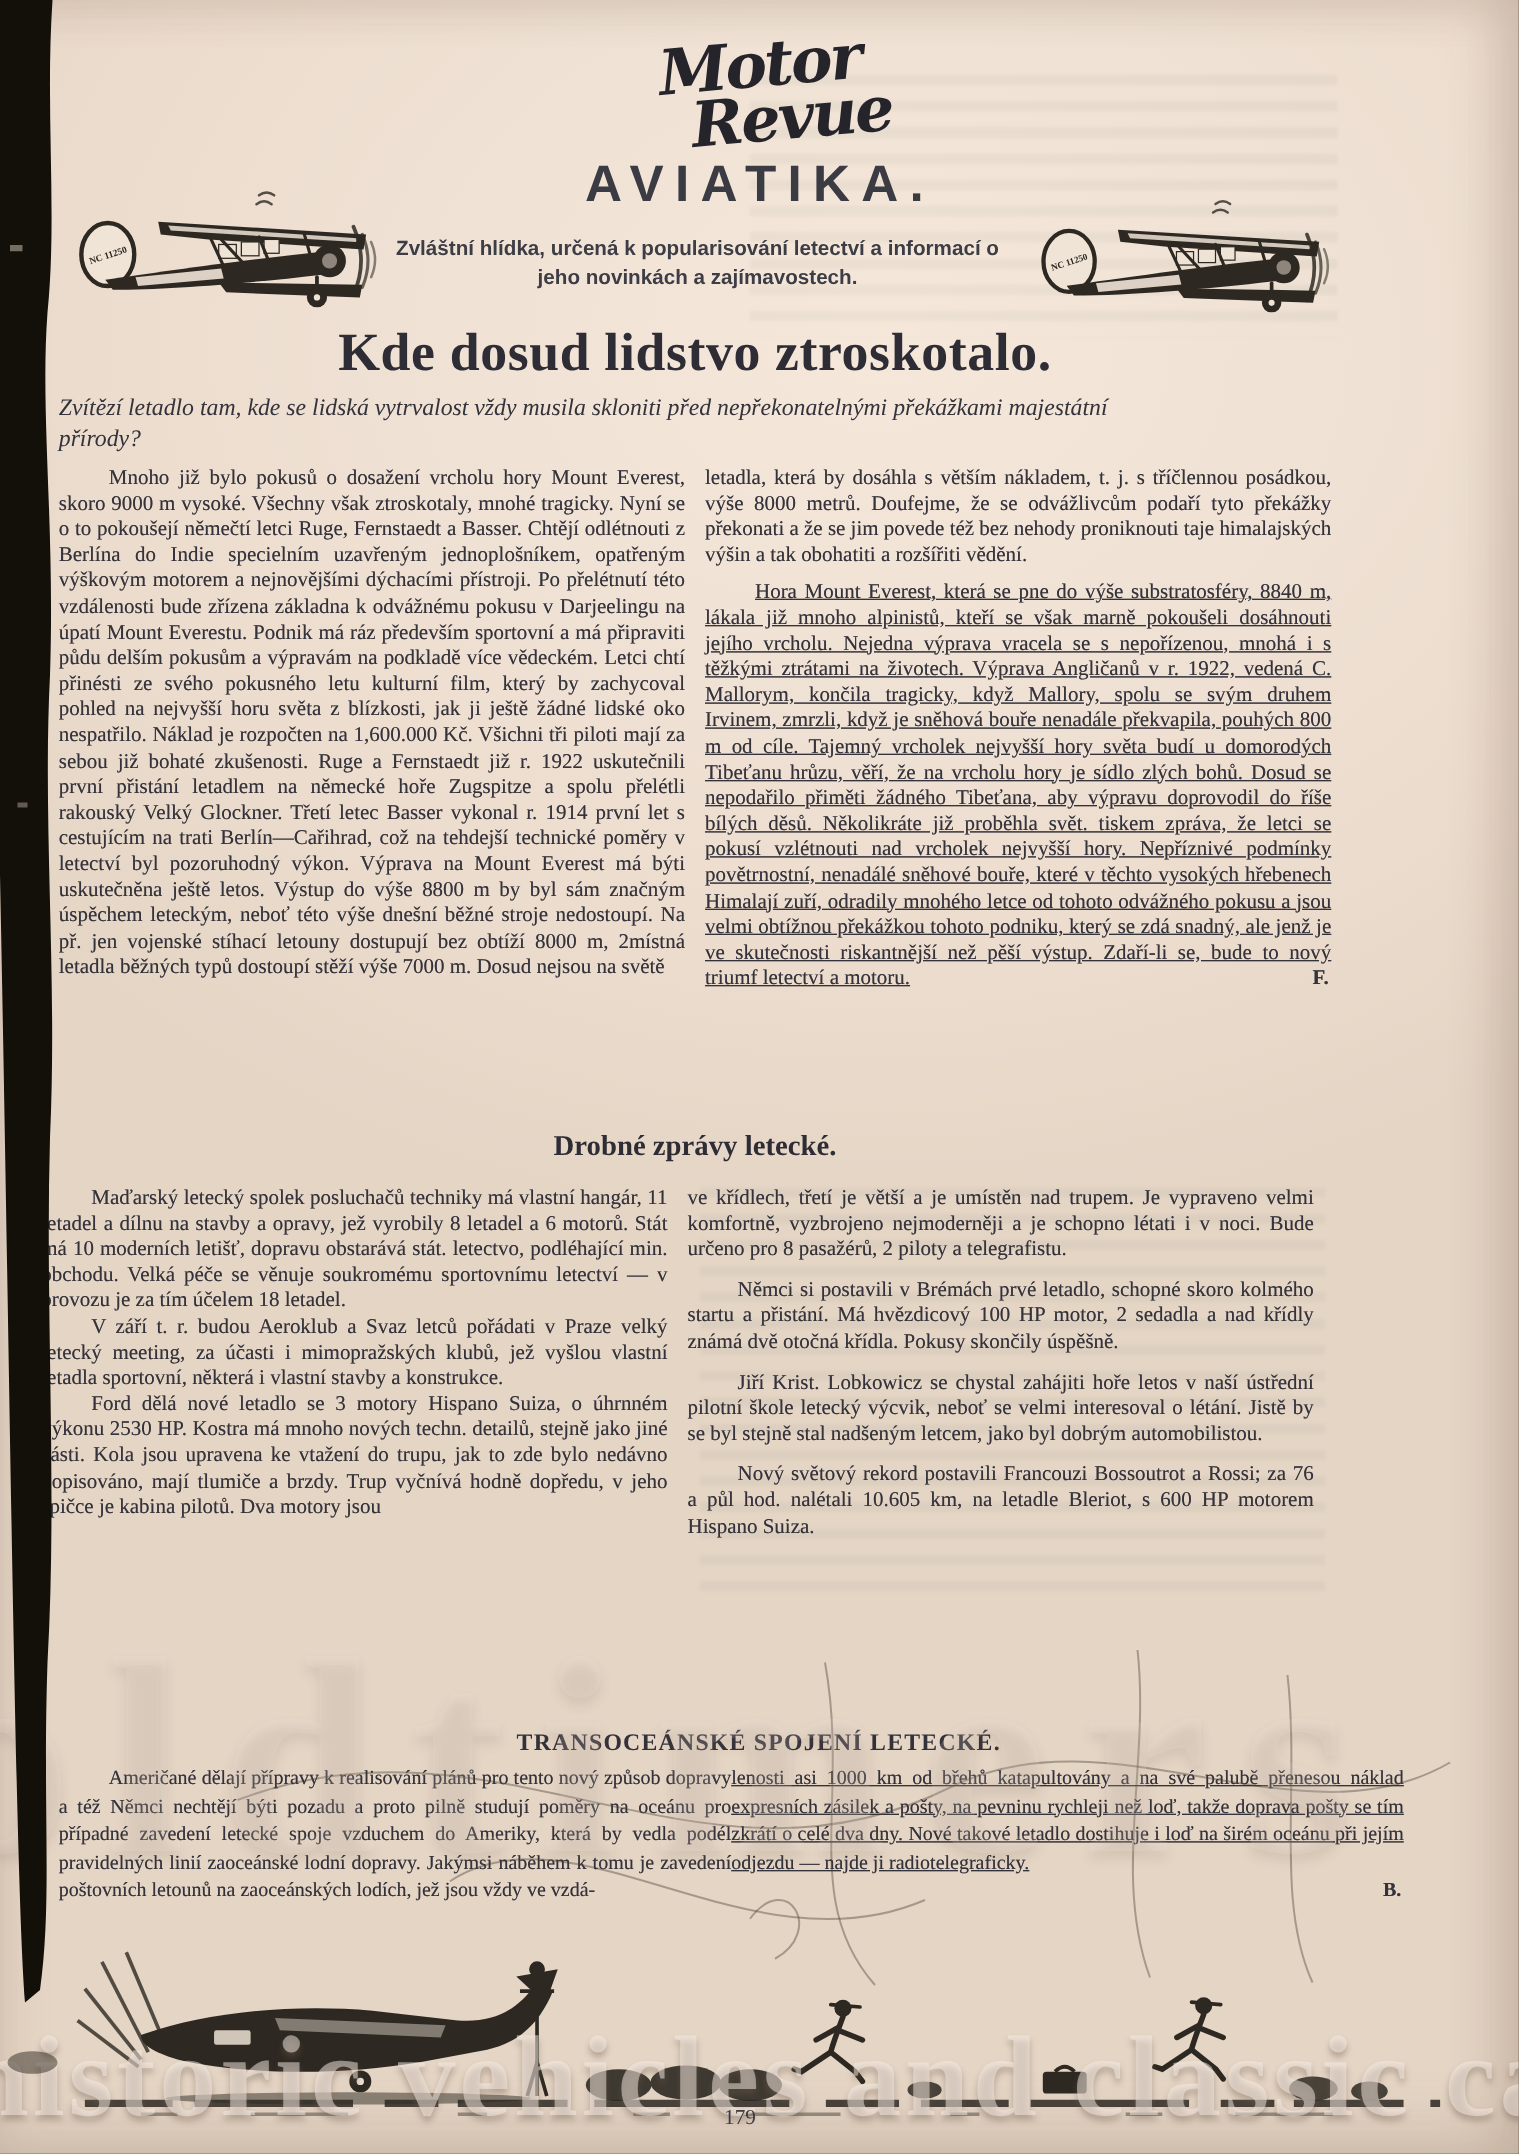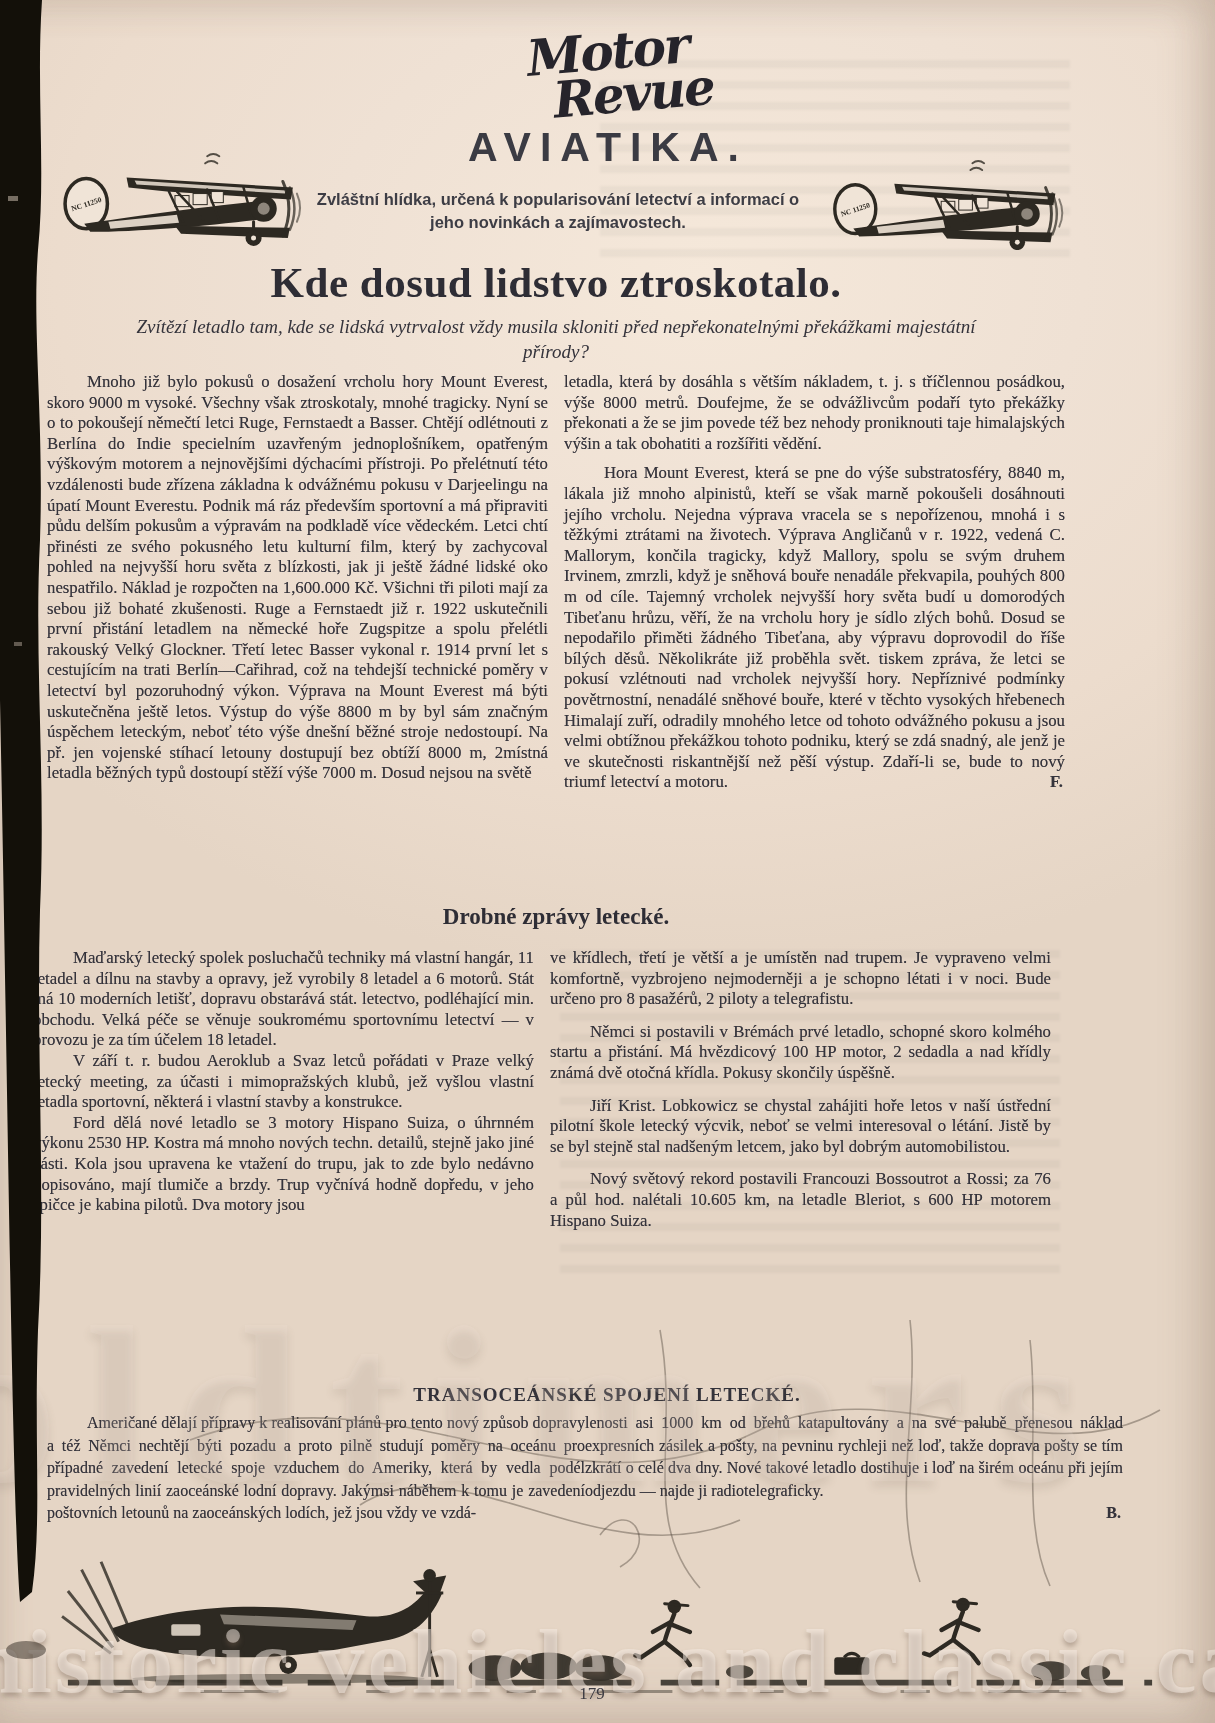--- a/index.html
+++ b/index.html
@@ -19,34 +19,34 @@
   .aviatika{position:absolute; top:124px; left:98px; width:1020px; margin:0; text-align:center;
             font-family:"Liberation Sans", sans-serif; font-weight:bold; font-size:41px; letter-spacing:9px; color:#3b3b43;}
   .section-sub{position:absolute; top:188px; left:310px; width:496px; text-align:center;
                font-family:"Liberation Sans", sans-serif; font-weight:bold; font-size:16.5px; line-height:23px; color:#3d3d45; margin:0;}
   .plane{position:absolute;}
   .plane-left{left:56px; top:128px; width:252px; height:118px;}
   .plane-right{left:826px; top:136px; width:244px; height:114px;}
   
   .art-title{position:absolute; top:258px; left:47px; width:1018px; margin:0; text-align:center;
              font-size:43px; font-weight:bold; color:#2e2d35; letter-spacing:.5px;}
-  .lede{position:absolute; top:314px; left:47px; width:1018px; margin:0; text-align:center;
+  .lede{position:absolute; top:314px; left:47px; width:1018px; margin:0; 
         font-style:italic; font-size:19px; line-height:25px; color:#34333b;}
   .cols{position:absolute; display:flex;}
   .body-text{font-size:16.8px; line-height:20.6px; text-align:justify; color:#34333b;
              text-shadow:0 0 .4px rgba(52,50,60,.55);}
   .article-cols{top:372px; left:47px; width:1018px; gap:16px;}
   .news-cols{top:948px; left:33px; width:1018px; gap:16px;}
   .trans-cols{top:1412px; left:47px; width:1120px; }
   .colA{width:501px;} .colB{width:501px;} .colT{width:538px;}
   .cols p{margin:0;}
   .indent{text-indent:40px;}
   .pgap{margin-top:9px !important;}
   .gap12{margin-bottom:12px !important;}
-  .sigwrap{position:relative;}
+  .sigwrap{position:relative;text-decoration:underline;}
   .sig{position:absolute; right:2px; bottom:0; font-weight:bold;}
   .news-head{position:absolute; top:904px; left:47px; width:1018px; margin:0; text-align:center;
              font-size:23px; font-weight:bold; color:#2e2d35;}
   .trans-head{position:absolute; top:1384px; left:47px; width:1120px; margin:0; text-align:center;
               font-size:19px; font-weight:bold; letter-spacing:1px; color:#33323a;}
   .trans-cols .body-text{font-size:16px; line-height:22.6px;}
   
   .footer-art{position:absolute; left:40px; top:1552px; width:1140px; height:156px;}
   .pageno{position:absolute; top:1684px; left:47px; width:1090px; text-align:center; font-size:17px; color:#3c3b42; z-index:6;}
   .wm-bottom{position:absolute; top:1608px; left:-28px; white-space:nowrap; z-index:5;

